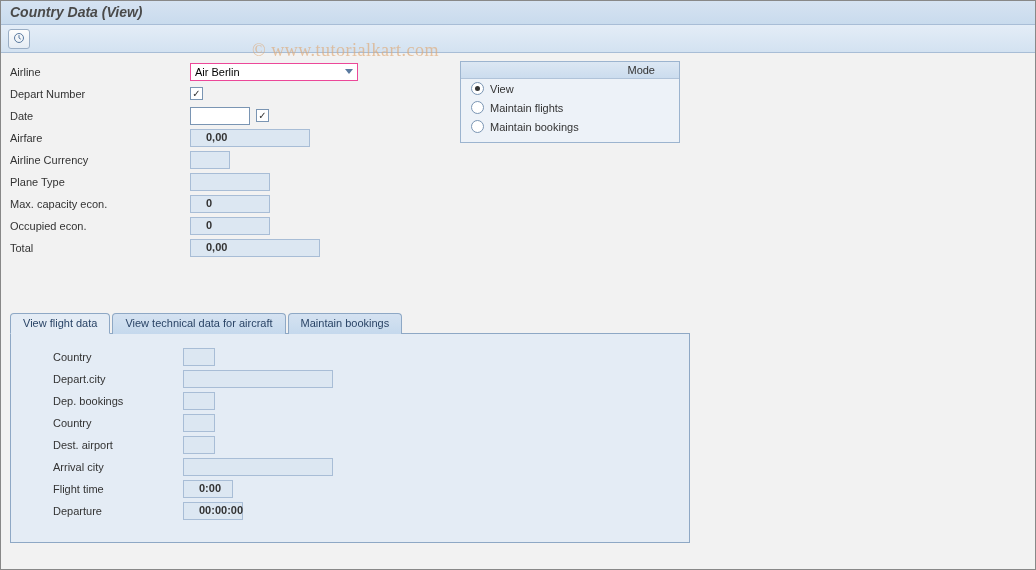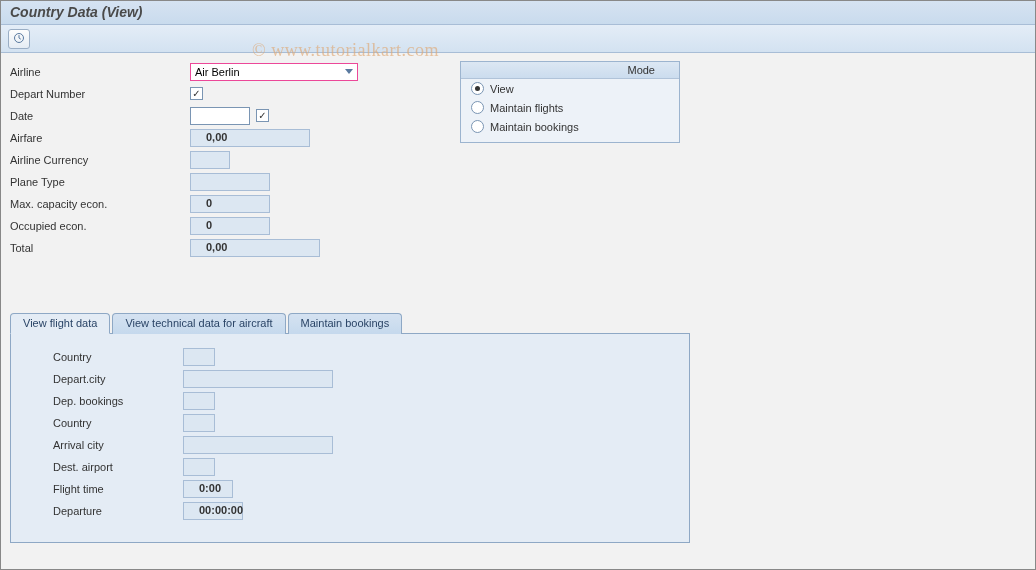--- a/index.html
+++ b/index.html
@@ -317,26 +317,26 @@
       </div>
       <div class="form-row">
         <span class="form-label">Dep. bookings</span>
         <span class="text-ro" style="width:30px"></span>
       </div>
       <div class="form-row">
         <span class="form-label">Country</span>
         <span class="text-ro" style="width:30px"></span>
       </div>
       <div class="form-row">
+        <span class="form-label">Dest. airport</span>
+        <span class="text-ro" style="width:30px"></span>
+      </div>
+      <div class="form-row">
         <span class="form-label">Arrival city</span>
         <span class="text-ro" style="width:150px"></span>
-      </div>
-      <div class="form-row">
-        <span class="form-label">Dest. airport</span>
-        <span class="text-ro" style="width:30px"></span>
       </div>
       <div class="form-row">
         <span class="form-label">Flight time</span>
         <span class="text-ro" style="width:50px;text-align:center">0:00</span>
       </div>
       <div class="form-row">
         <span class="form-label">Departure</span>
         <span class="text-ro" style="width:60px">00:00:00</span>
       </div>
     </div>

